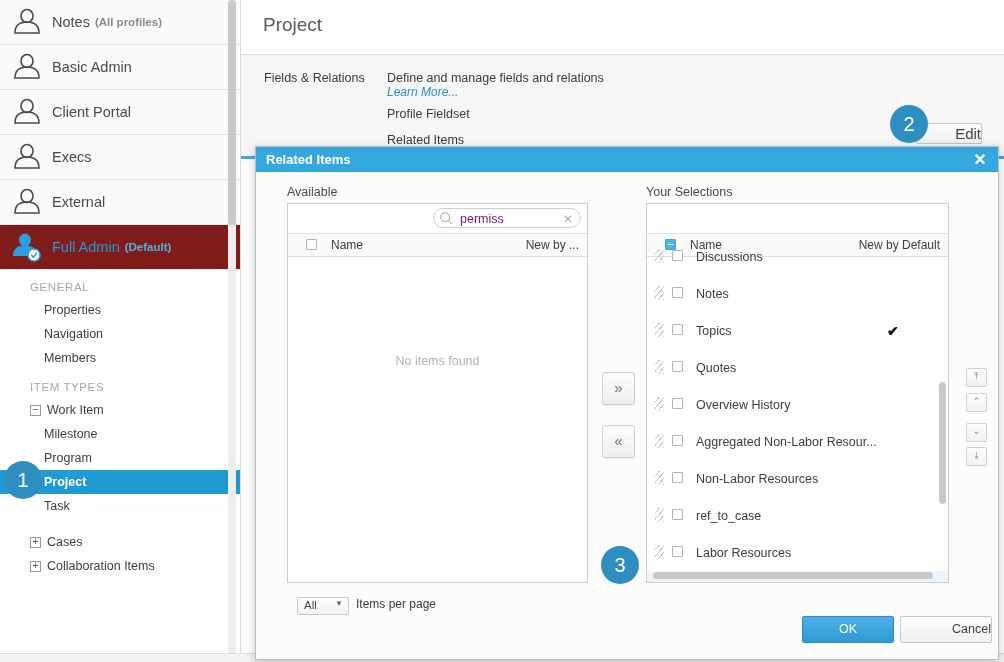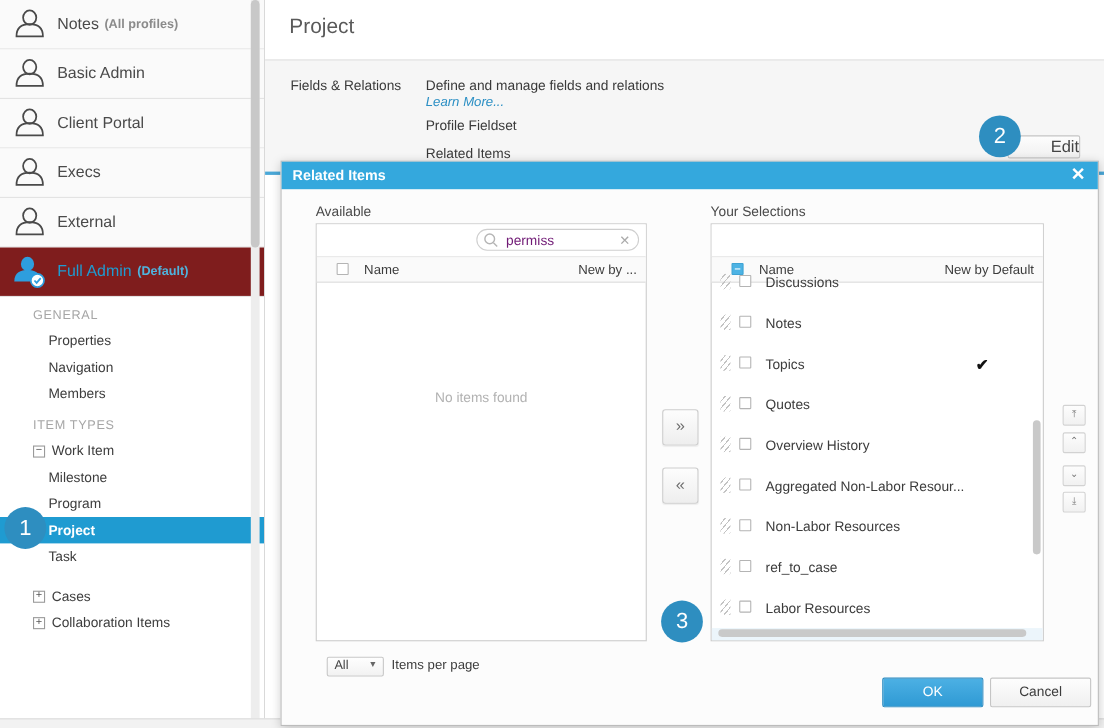--- a/index.html
+++ b/index.html
@@ -184,21 +184,21 @@
   #per-page-sel .ar{position:absolute;right:5px;top:1px;font-size:8px;color:#666;}
   #per-page-lbl{position:absolute;left:100px;top:450px;font-size:12px;color:#3c3c3c;}
   #ok-btn{
     position:absolute;right:104px;bottom:16px;width:90px;height:25px;
     background:linear-gradient(#4cb0e4,#2f9ad4);border:1px solid #2b8cc2;border-radius:2px;
     color:#fff;font-size:12.5px;text-align:center;line-height:25px;cursor:pointer;margin-top:35px;
   }
   #cancel-btn{
     position:absolute;right:6px;bottom:16px;width:90px;height:25px;
     background:linear-gradient(#fdfdfd,#f0f0f0);border:1px solid #c5c5c5;border-radius:2px;
-    color:#3c3c3c;font-size:12.5px;text-align:center;line-height:25px;cursor:pointer;
+    color:#3c3c3c;font-size:12.5px;text-align:right;line-height:25px;cursor:pointer;
   }
   #bottom-strip{
     position:absolute;left:0;bottom:0;width:1004px;height:8px;background:#f2f2f2;
     border-top:1px solid #dcdcdc;
   }
 </style>
 </head>
 <body>
 
 <div id="sidebar">

